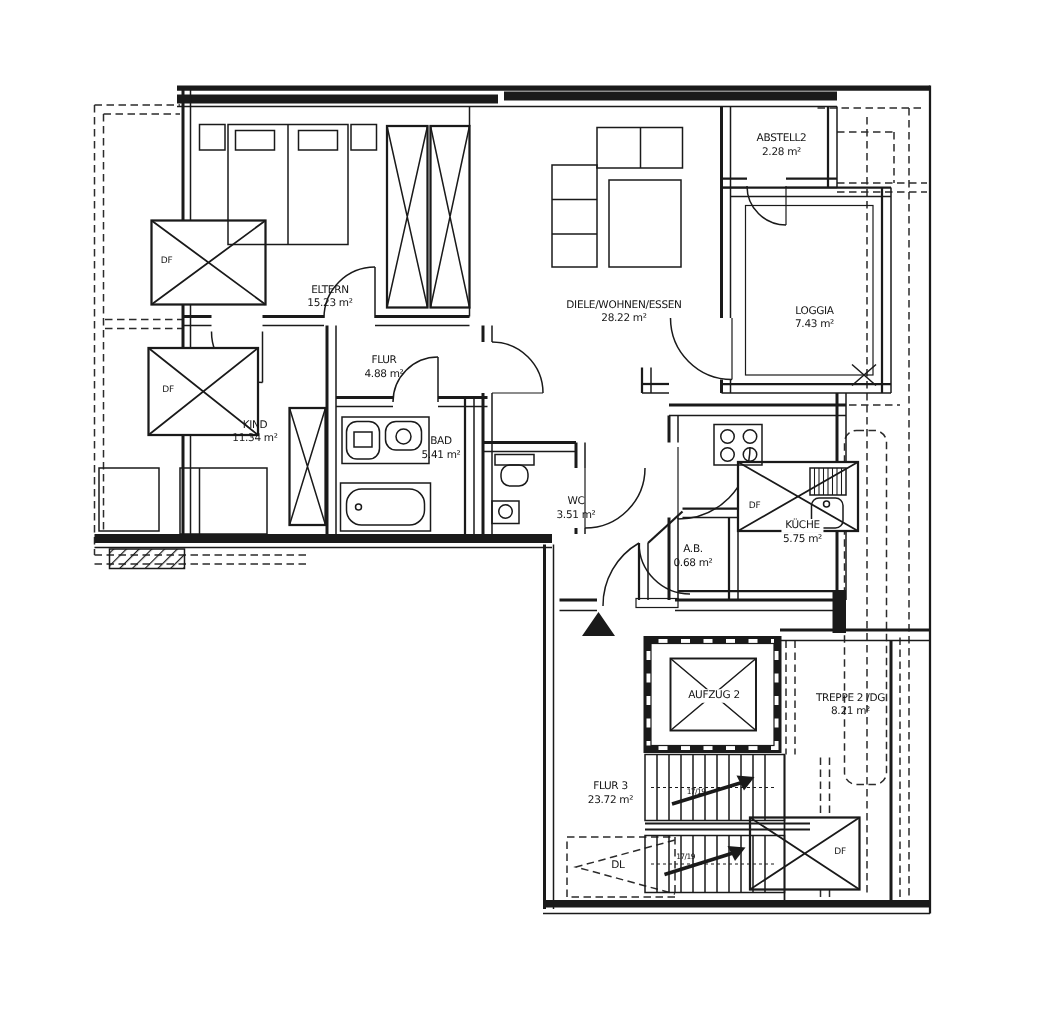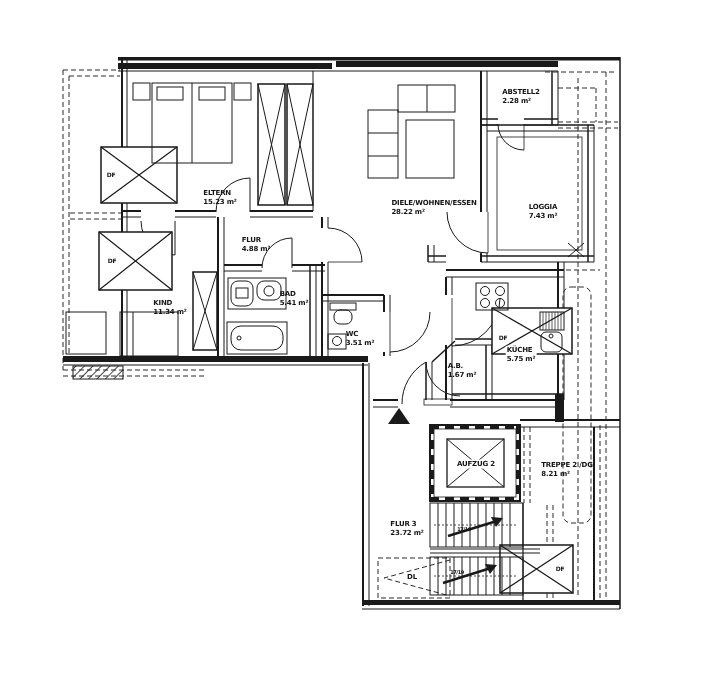--- a/index.html
+++ b/index.html
@@ -1,20 +1,20 @@
 <!DOCTYPE html>
 <html><head>
 <meta charset="utf-8">
 <style>
   html,body{margin:0;padding:0;background:#f2f2f0}
   .plan{position:relative;width:705px;height:681px;background:#ffffff;overflow:hidden;
         font-family:"DejaVu Sans", sans-serif;}
   .plan svg{position:absolute;left:0;top:0}
-  .lbl{position:absolute;transform:translate(-50%,-50%);color:#141414;
-       font-size:7px;font-weight:700;line-height:9px;white-space:nowrap;letter-spacing:-.2px}
+  .lbl{position:absolute;transform:translate(-50%,-50%);text-align:center;color:#141414;
+       font-size:7px;font-weight:400;line-height:9px;white-space:nowrap;letter-spacing:-.2px}
   .lbl .nm,.lbl .ar{display:block}
   .chip .nm,.chip .ar{background:#fff;padding:0 1px}
   .df{font-size:6px}
   .tiny{font-size:5px;line-height:5px;letter-spacing:-.4px;color:#111}
 </style>
 </head>
 <body>
 
 <div class="plan">
 
@@ -280,51 +280,51 @@
 </svg>
 
   <div class="lbl" style="left:220px;top:198px">
     <span class="nm">ELTERN</span>
     <span class="ar">15.23 m²</span>
   </div>
   <div class="lbl" style="left:256px;top:245px">
     <span class="nm">FLUR</span>
     <span class="ar">4.88 m²</span>
   </div>
-  <div class="lbl" style="left:170px;top:308px">
+  <div class="lbl" style="left:170px;top:288px">
     <span class="nm">KIND</span>
     <span class="ar">11.34 m²</span>
   </div>
   <div class="lbl" style="left:294px;top:299px">
     <span class="nm">BAD</span>
     <span class="ar">5.41 m²</span>
   </div>
-  <div class="lbl" style="left:360px;top:339px">
+  <div class="lbl" style="left:384px;top:339px">
     <span class="nm">WC</span>
     <span class="ar">3.51 m²</span>
   </div>
-  <div class="lbl" style="left:434px;top:208px">
+  <div class="lbl" style="left:416px;top:208px">
     <span class="nm">DIELE/WOHNEN/ESSEN</span>
     <span class="ar">28.22 m²</span>
   </div>
   <div class="lbl" style="left:521px;top:97px">
     <span class="nm">ABSTELL2</span>
     <span class="ar">2.28 m²</span>
   </div>
   <div class="lbl" style="left:543px;top:212px">
     <span class="nm">LOGGIA</span>
     <span class="ar">7.43 m²</span>
   </div>
-  <div class="lbl chip" style="left:521px;top:355px">
+  <div class="lbl chip" style="left:535px;top:355px">
     <span class="nm">KÜCHE</span>
     <span class="ar">5.75 m²</span>
   </div>
   <div class="lbl" style="left:462px;top:371px">
     <span class="nm">A.B.</span>
-    <span class="ar">1.67 m²</span>
+    <span class="ar">0.68 m²</span>
   </div>
   <div class="lbl chip" style="left:476px;top:464px">
     <span class="nm">AUFZUG 2</span>
   </div>
   <div class="lbl" style="left:567px;top:470px">
     <span class="nm">TREPPE 2 /DG</span>
     <span class="ar">8.21 m²</span>
   </div>
   <div class="lbl" style="left:407px;top:529px">
     <span class="nm">FLUR 3</span>

